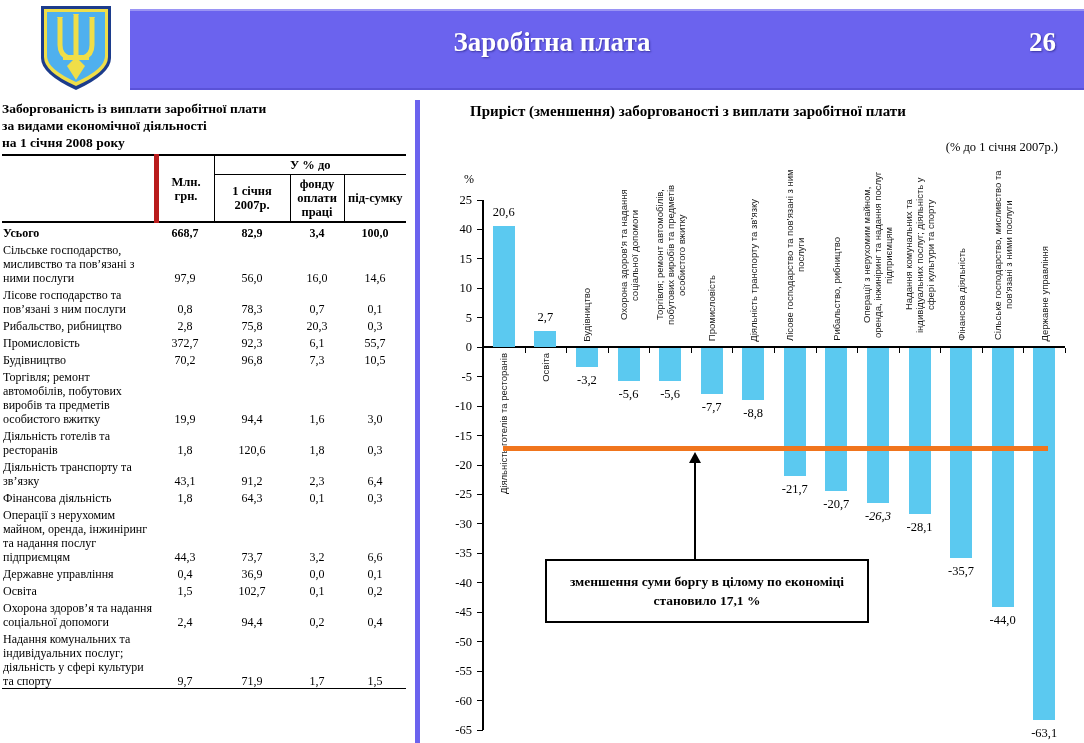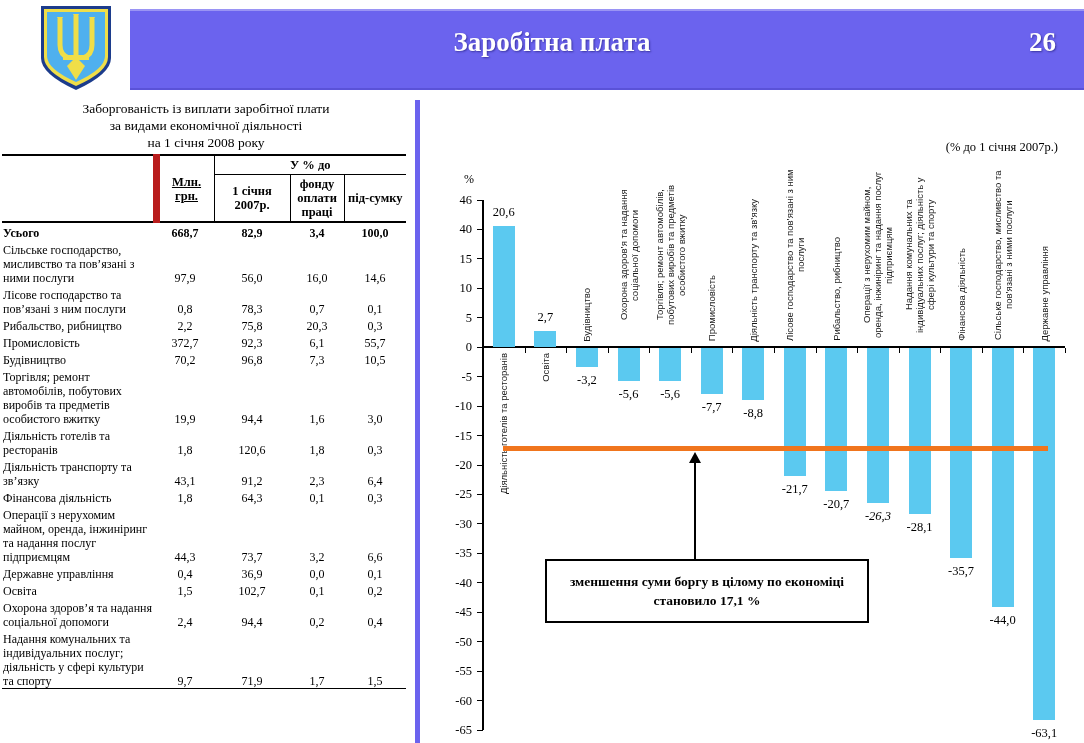--- a/index.html
+++ b/index.html
@@ -11,29 +11,29 @@
   .header-bar { position:absolute; left:130px; top:9px; right:0; height:77px;
                 background:#6B63EE; border-top:2px solid #9a94f4; border-bottom:2px solid #5a52d8; }
   .header-title { position:absolute; left:0; right:110px; top:16px; text-align:center;
                   font-size:27px; font-weight:bold; color:#fff; text-shadow:1px 1px 2px #3b35a0; }
   .page-number { position:absolute; right:28px; top:16px; font-size:27px; font-weight:bold;
                  color:#fff; text-shadow:1px 1px 2px #3b35a0; }
   .divider { position:absolute; left:415px; top:100px; width:5px; height:643px; background:#6B63EE; }
 
   
   .table-wrap { position:absolute; left:2px; top:100px; width:408px; }
-  .tbl-title { text-align:center; font-weight:normal; font-size:13.5px; line-height:17px; }
+  .tbl-title { text-align:left; font-weight:bold; font-size:13.5px; line-height:17px; }
   table.data { border-collapse:collapse; width:404px; margin-top:3px;
                font-size:12px; line-height:14px; }
   table.data col.c0 { width:154px; } table.data col.c1 { width:58px; }
   table.data col.c2 { width:76px; } table.data col.c3 { width:54px; }
   table.data col.c4 { width:62px; }
   thead th { font-weight:bold; font-size:12.5px; text-align:center; vertical-align:middle; padding:2px 2px; }
   thead { border-top:2px solid #000; border-bottom:2px solid #000; }
-  th.mln { border-left:7px solid #b91c1c;text-decoration:underline; }
+  th.mln { border-left:5px solid #b91c1c; }
   th.grp { border-left:1px solid #000; border-bottom:1px solid #000; }
   th.sub { border-left:1px solid #000; }
   tbody td { vertical-align:bottom; padding:3px 1px 0 1px; }
   tbody td.num { text-align:center; vertical-align:bottom; }
   tbody tr.bold td { font-weight:bold; }
   .tbl-bottom { border-bottom:1.5px solid #000; }
 
   
   .chart-title { position:absolute; left:428px; top:103px; width:520px; text-align:center;
                  font-weight:bold; font-size:15px; }
@@ -138,21 +138,21 @@
           </tr>
           <tr>
             <td class="lbl">Лісове господарство  та пов’язані з ним послуги</td>
             <td class="num">0,8</td>
             <td class="num">78,3</td>
             <td class="num">0,7</td>
             <td class="num">0,1</td>
           </tr>
           <tr>
             <td class="lbl">Рибальство, рибництво</td>
-            <td class="num">2,2</td>
+            <td class="num">2,8</td>
             <td class="num">75,8</td>
             <td class="num">20,3</td>
             <td class="num">0,3</td>
           </tr>
           <tr>
             <td class="lbl">Промисловість</td>
             <td class="num">372,7</td>
             <td class="num">92,3</td>
             <td class="num">6,1</td>
             <td class="num">55,7</td>
@@ -224,26 +224,27 @@
             <td class="lbl">Надання комунальних та індивідуальних послуг; діяльність у сфері культури та спорту</td>
             <td class="num">9,7</td>
             <td class="num">71,9</td>
             <td class="num">1,7</td>
             <td class="num">1,5</td>
           </tr>
         </tbody>
     </table>
   </div>
 
+  <div class="chart-title">Приріст (зменшення) заборгованості з виплати заробітної плати</div>
   <div class="chart-subtitle">(% до 1 січня 2007р.)</div>
   <div class="pct-label">%</div>
   <div class="plot">
     <div class="yaxis-line"></div>
   <div class="ytick" style="top: -0.5px;"></div>
-      <div class="ylab" style="top: 0px;">46</div>
+      <div class="ylab" style="top: 0px;">25</div>
       <div class="ytick" style="top: 28.9444px;"></div>
       <div class="ylab" style="top: 29.4444px;">40</div>
       <div class="ytick" style="top: 58.3889px;"></div>
       <div class="ylab" style="top: 58.8889px;">15</div>
       <div class="ytick" style="top: 87.8333px;"></div>
       <div class="ylab" style="top: 88.3333px;">10</div>
       <div class="ytick" style="top: 117.278px;"></div>
       <div class="ylab" style="top: 117.778px;">5</div>
       <div class="ytick" style="top: 146.722px;"></div>
       <div class="ylab" style="top: 147.222px;">0</div>

